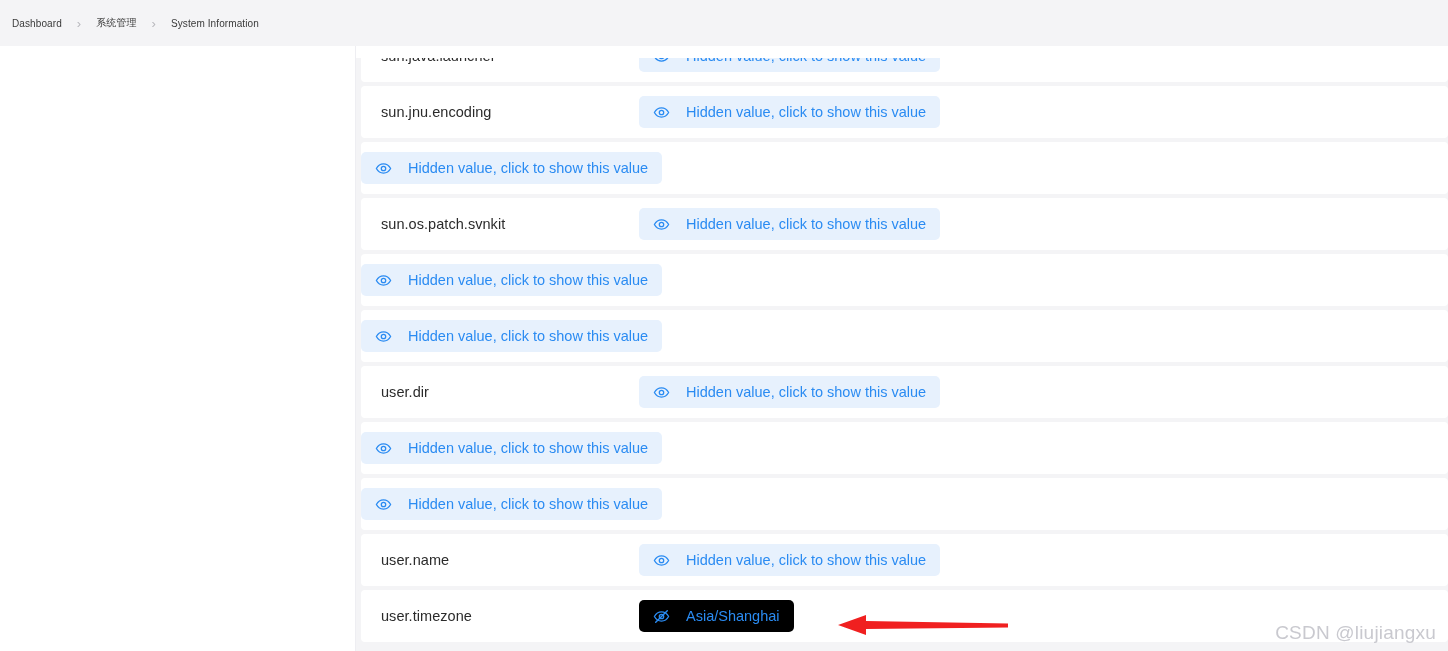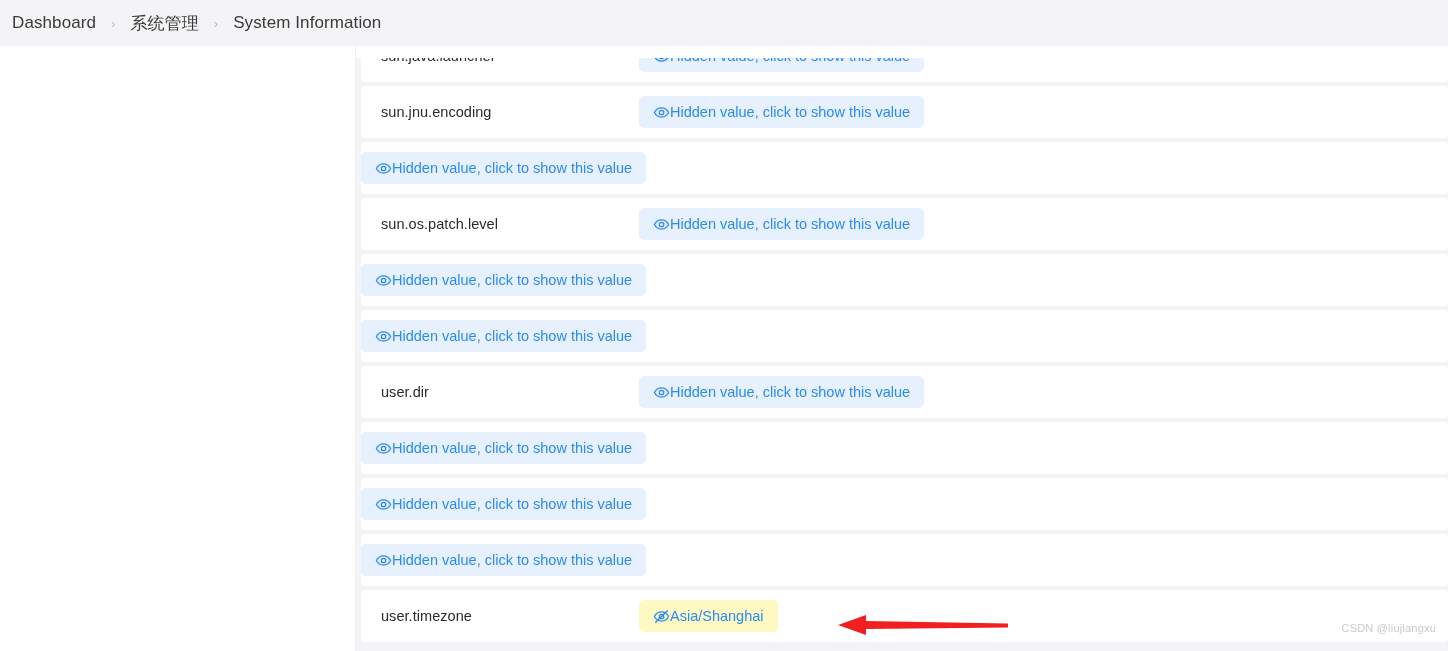--- a/index.html
+++ b/index.html
@@ -21,21 +21,21 @@
     left: 0; top: 0;
     width: 1448px;
     height: 46px;
     background: #f4f4f6;
     display: flex;
     align-items: center;
     padding-left: 6px;
     box-sizing: border-box;
   }
   .crumb {
-    font-size: 17px;
+    font-size: 10px;
     color: #3a3a3a;
     padding: 0 6px;
     white-space: nowrap;
     letter-spacing: 0.1px;
   }
   .crumb.link { cursor: pointer; }
   .crumb-sep {
     font-size: 13px;
     color: #b8b8bd;
     padding: 0 9px;
@@ -107,56 +107,56 @@
 
   .prop-value-cell {
     flex: 1;
     display: flex;
     align-items: center;
   }
 
   .badge {
     display: inline-flex;
     align-items: center;
-    gap: 0;
+    gap: 16px;
     height: 32px;
     padding: 0 14px;
     border-radius: 5px;
     font-size: 14.5px;
     cursor: pointer;
     box-sizing: border-box;
     white-space: nowrap;
   }
   .badge.hidden-val {
     background: #e7f1fd;
     color: #2a8bf2;
     min-width: 282px;
   }
   .badge.shown-val {
-    background: #fef9c3;
+    background: #000000;
     color: #2a8bf2;
   }
   .badge svg { display: block; flex: 0 0 auto; }
 
   
   #annotation-arrow {
     position: absolute;
     left: 836px;
     top: 608px;
     width: 172px;
     height: 34px;
     pointer-events: none;
   }
 
   
   #watermark {
     position: absolute;
     right: 12px;
     top: 622px;
-    font-size: 11px;
+    font-size: 19px;
     color: #c9c9cf;
     letter-spacing: 0.2px;
     user-select: none;
   }
 </style>
 </head>
 <body>
 
 <div id="breadcrumb-bar">
   <span class="crumb link">Dashboard</span>
@@ -208,21 +208,21 @@
                 <svg width="17" height="17" viewBox="0 0 20 20" fill="none">
                   <path d="M1.6 10S4.6 4.6 10 4.6 18.4 10 18.4 10 15.4 15.4 10 15.4 1.6 10 1.6 10Z" stroke="currentColor" stroke-width="1.5" stroke-linejoin="round"></path>
                   <circle cx="10" cy="10" r="2.6" stroke="currentColor" stroke-width="1.5"></circle>
                 </svg>
               </span>
               <span>Hidden value, click to show this value</span>
             </div>
           </div>
         </div>
         <div class="prop-row">
-          <div class="prop-key">sun.os.patch.level</div>
+          <div class="prop-key">sun.os.patch.svnkit</div>
           <div class="prop-value-cell">
             <div class="badge hidden-val">
               <span>
                 <svg width="17" height="17" viewBox="0 0 20 20" fill="none">
                   <path d="M1.6 10S4.6 4.6 10 4.6 18.4 10 18.4 10 15.4 15.4 10 15.4 1.6 10 1.6 10Z" stroke="currentColor" stroke-width="1.5" stroke-linejoin="round"></path>
                   <circle cx="10" cy="10" r="2.6" stroke="currentColor" stroke-width="1.5"></circle>
                 </svg>
               </span>
               <span>Hidden value, click to show this value</span>
             </div>
@@ -288,20 +288,21 @@
                 <svg width="17" height="17" viewBox="0 0 20 20" fill="none">
                   <path d="M1.6 10S4.6 4.6 10 4.6 18.4 10 18.4 10 15.4 15.4 10 15.4 1.6 10 1.6 10Z" stroke="currentColor" stroke-width="1.5" stroke-linejoin="round"></path>
                   <circle cx="10" cy="10" r="2.6" stroke="currentColor" stroke-width="1.5"></circle>
                 </svg>
               </span>
               <span>Hidden value, click to show this value</span>
             </div>
           </div>
         </div>
         <div class="prop-row">
+          <div class="prop-key">user.name</div>
           <div class="prop-value-cell">
             <div class="badge hidden-val">
               <span>
                 <svg width="17" height="17" viewBox="0 0 20 20" fill="none">
                   <path d="M1.6 10S4.6 4.6 10 4.6 18.4 10 18.4 10 15.4 15.4 10 15.4 1.6 10 1.6 10Z" stroke="currentColor" stroke-width="1.5" stroke-linejoin="round"></path>
                   <circle cx="10" cy="10" r="2.6" stroke="currentColor" stroke-width="1.5"></circle>
                 </svg>
               </span>
               <span>Hidden value, click to show this value</span>
             </div>

